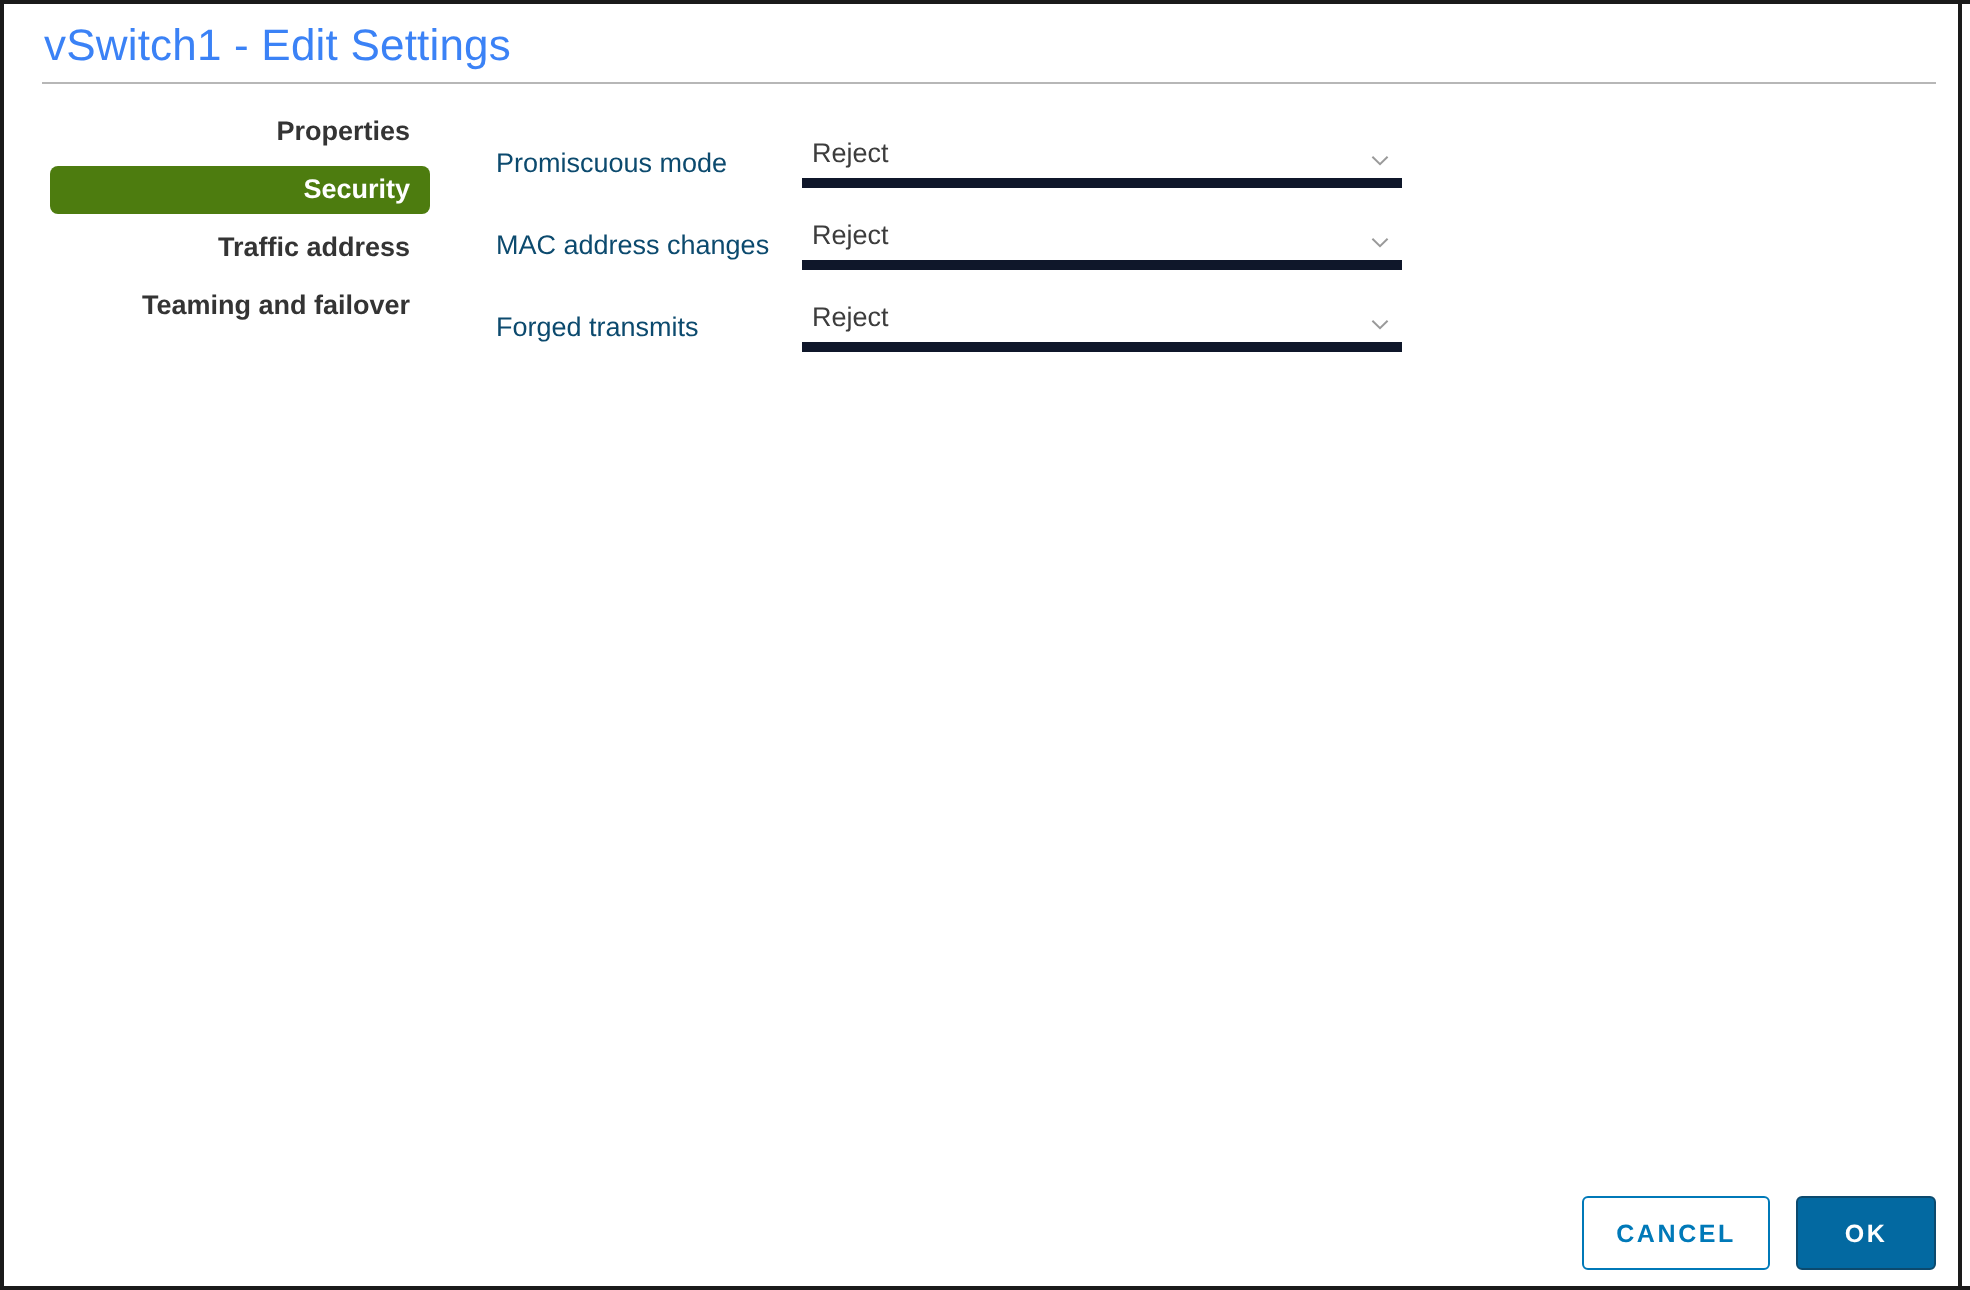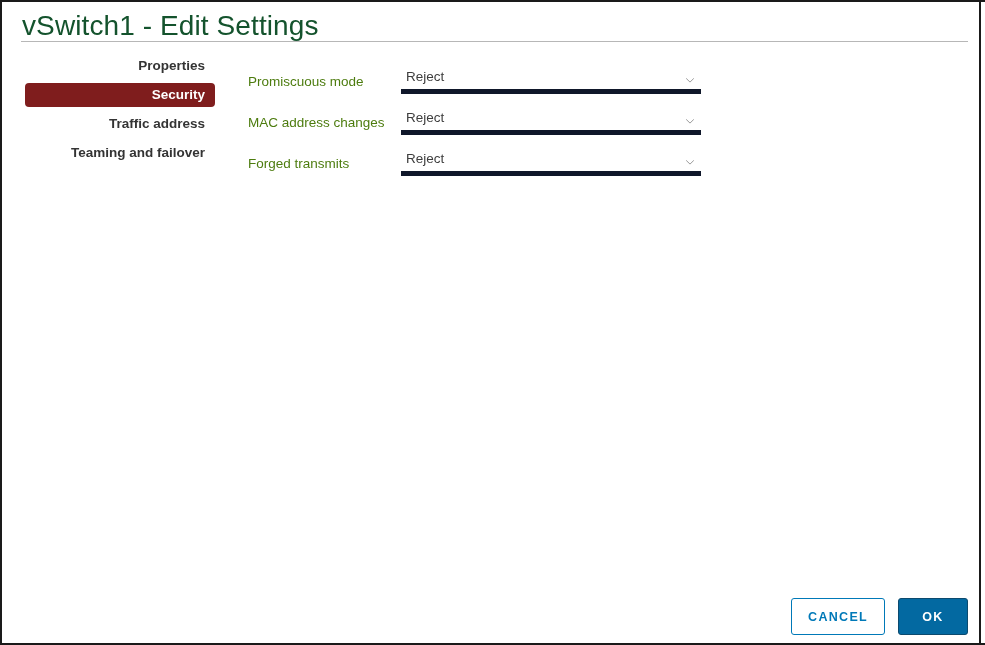--- a/index.html
+++ b/index.html
@@ -31,23 +31,23 @@
     width: 2px;
     height: 645px;
     background: #1a1a1a;
   }
 
   
   .title {
     position: absolute;
     left: 20px;
     top: 8px;
-    font-size: 28px;
+    font-size: 22px;
     font-weight: 400;
-    color: #14532d;
+    color: #3b82f6;
     letter-spacing: 0.1px;
     white-space: nowrap;
   }
   .title-rule {
     position: absolute;
     left: 19px;
     top: 39px;
     width: 947px;
     height: 1px;
     background: #b7b7b7;
@@ -68,41 +68,41 @@
     margin-bottom: 5px;
     font-size: 13.5px;
     font-weight: bold;
     color: #343434;
     border-radius: 4px;
     cursor: pointer;
     white-space: nowrap;
     box-sizing: border-box;
   }
   .nav-item.selected {
-    background: #7f1d1d;
+    background: #4d7c0f;
     color: #ffffff;
   }
 
   
   .form {
     position: absolute;
     left: 246px;
     top: 64px;
     width: 460px;
   }
   .form-row {
     position: relative;
     height: 41px;
   }
   .form-label {
     position: absolute;
     left: 0;
     top: 8px;
     font-size: 13.5px;
-    color: #4d7c0f;
+    color: #0c4a6e;
     white-space: nowrap;
   }
   .select-wrap {
     position: absolute;
     left: 153px;
     top: 0;
     width: 300px;
     height: 28px;
     border-bottom: 5px solid #0f172a;
     box-sizing: border-box;

